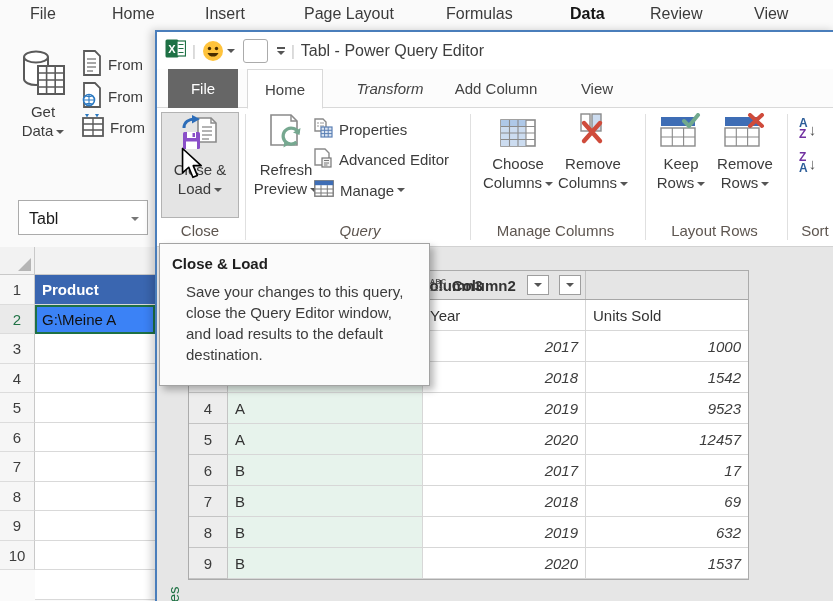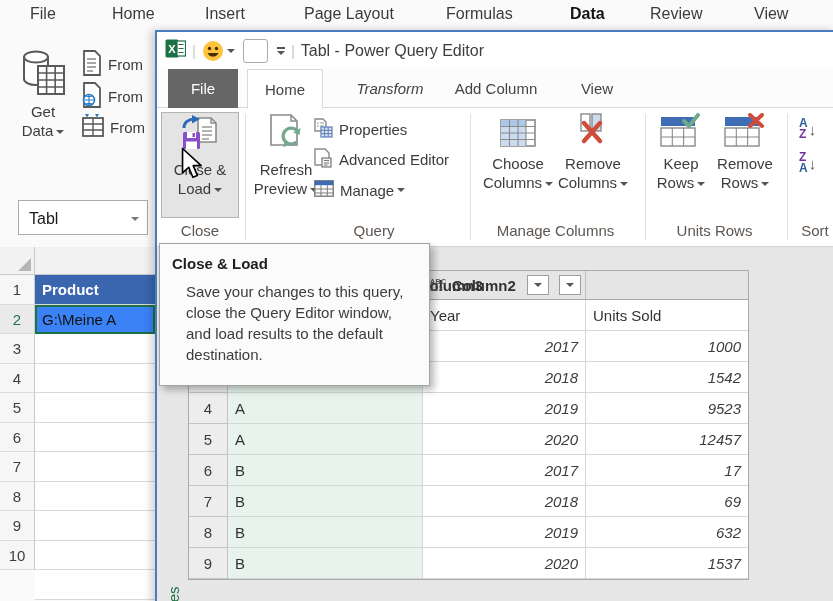--- a/index.html
+++ b/index.html
@@ -260,21 +260,21 @@
         <span class="ic">
           <svg width="20" height="17" viewBox="0 0 20 17">
             <rect x="0.8" y="0.8" width="18.4" height="15.4" fill="#fff" stroke="#7a7a7a" stroke-width="1.4"></rect>
             <rect x="0.8" y="0.8" width="18.4" height="4.4" fill="#3e6db5"></rect>
             <path d="M0.8 9 h18.4 M0.8 13 h18.4 M7 5.2 v11 M13.3 5.2 v11" stroke="#7a7a7a" stroke-width="1"></path>
           </svg>
         </span>
           <span>Manage</span>
           <span class="dd"></span>
       </div>
-      <div class="glabel" style="left:107px;width:220px;">Query</div>
+      <div class="glabel" style="left:93px;width:220px;font-style:italic;">Query</div>
       <div class="gsep" style="left:313px;"></div>
 
       <div class="bigbtn" style="left:325px;width:72px;">
         <span>
           <svg width="36" height="28" viewBox="0 0 36 28" style="margin-top:7px;">
             <rect x="1" y="1" width="34" height="26" fill="#fff" stroke="#8a8a8a" stroke-width="1.6"></rect>
             <rect x="1" y="1" width="25" height="26" fill="#ccdcf0"></rect>
             <rect x="1" y="1" width="25" height="6.5" fill="#aec8e8"></rect>
             <path d="M1 7.5 h34 M1 14 h34 M1 20.5 h34 M9.5 1 v26 M18 1 v26 M26 1 v26" stroke="#8a8a8a" stroke-width="1.1" fill="none"></path>
           </svg>
@@ -313,21 +313,21 @@
           <svg width="42" height="34" viewBox="0 0 42 34" style="margin-top:1px;">
             <rect x="1" y="4" width="34" height="9" fill="#3e6db5"></rect>
             <rect x="1" y="15" width="34" height="18" fill="#fff" stroke="#8a8a8a" stroke-width="1.4"></rect>
             <path d="M1 24 h34 M12.3 15 v18 M23.6 15 v18" stroke="#8a8a8a" stroke-width="1.1"></path>
             <path d="M26 2 l12 11 M38 2 l-12 11" stroke="#cf4b3b" stroke-width="4" stroke-linecap="round"></path>
           </svg>
         </span>
         <div class="lbl"><span>Remove</span><br>
           <span>Rows</span><span class="dd"></span></div>
       </div>
-      <div class="glabel" style="left:495px;width:125px;">Units Rows</div>
+      <div class="glabel" style="left:495px;width:125px;">Layout Rows</div>
       <div class="gsep" style="left:630px;"></div>
 
       <div class="sorticon abs" style="left:642px;top:10px;">
         <span class="letters">
           <span style="color:#2c5d98;">A</span>
           <span style="color:#7030a0;">Z</span>
         </span>
         <span class="arrow">↓</span>
       </div>
       <div class="sorticon abs" style="left:642px;top:44px;">

